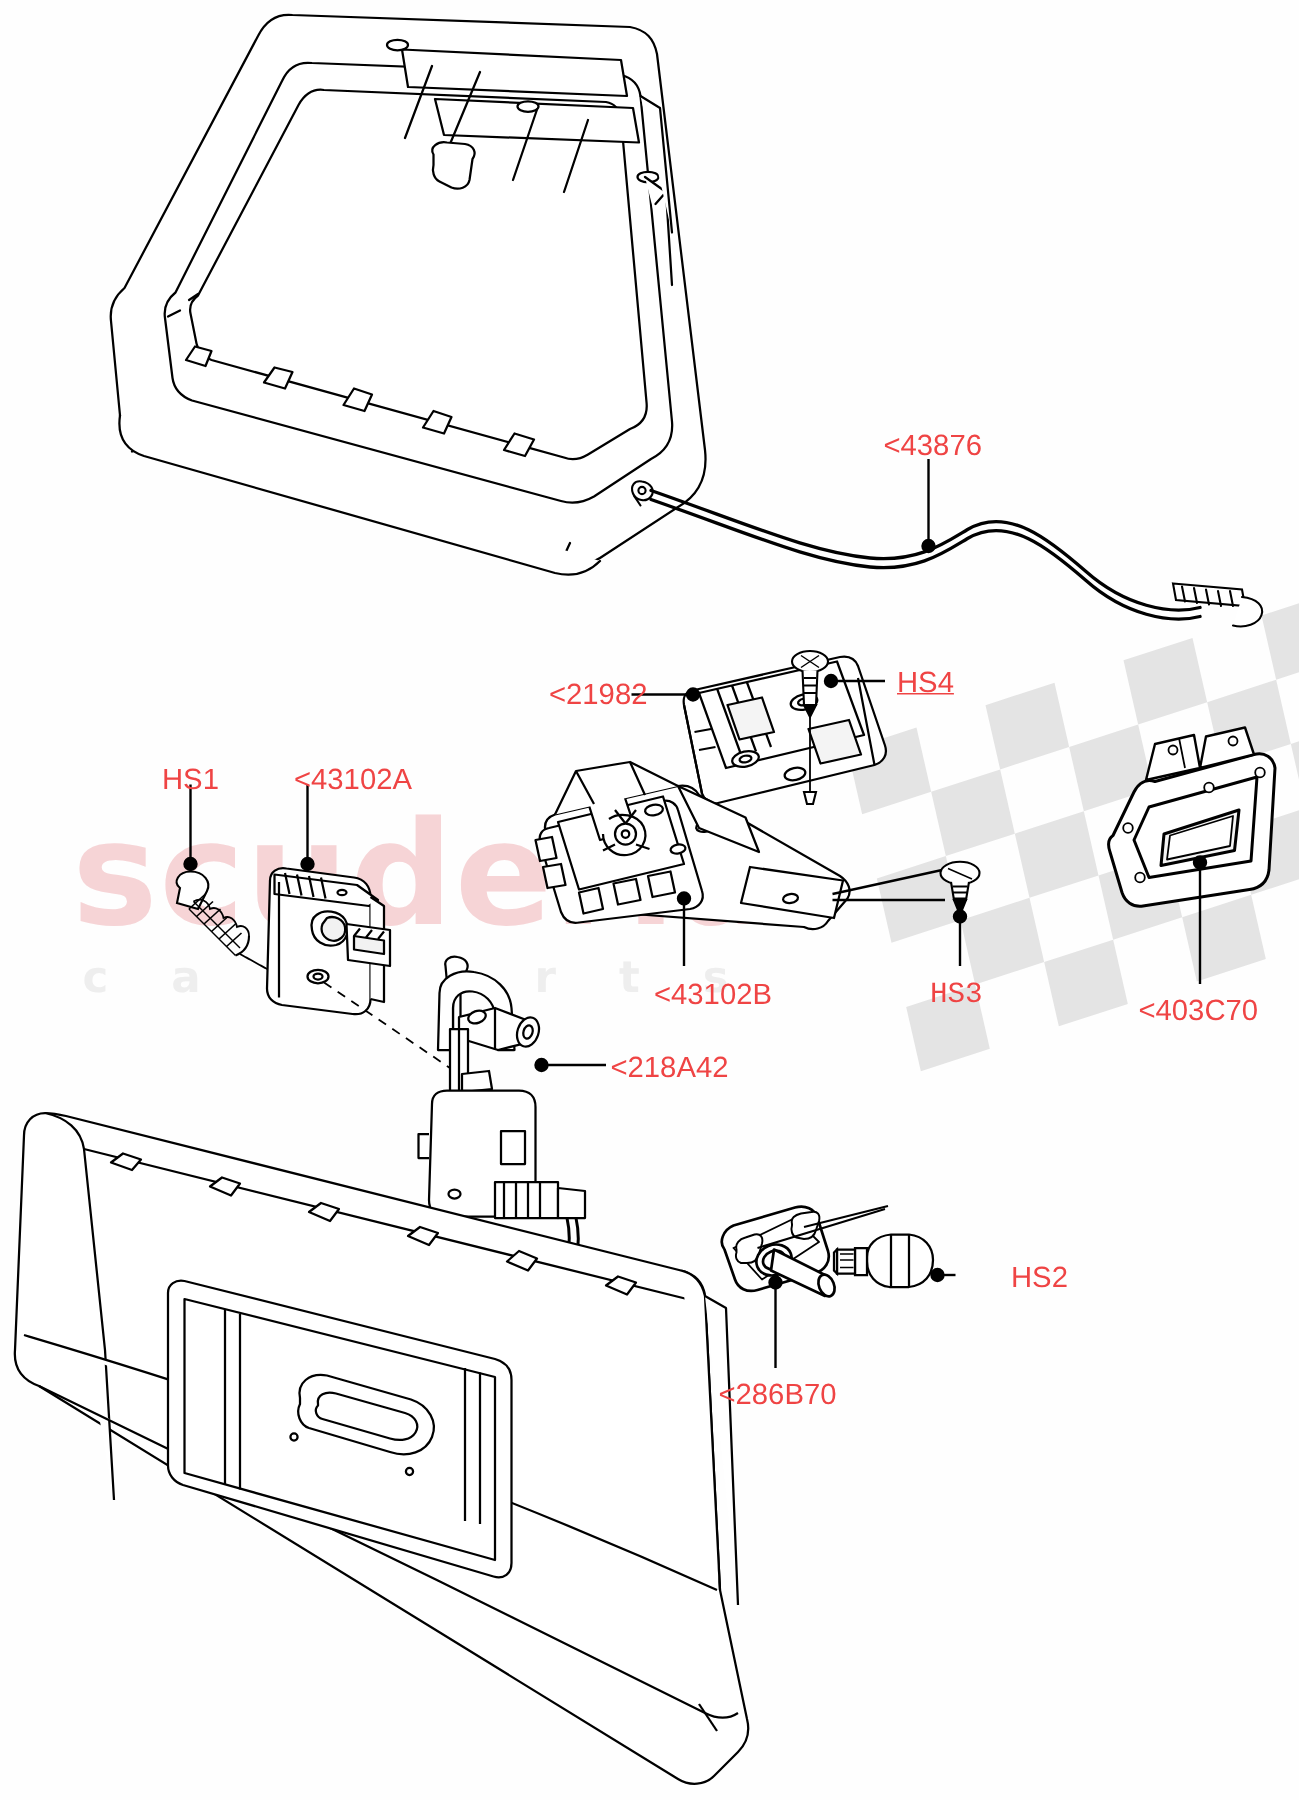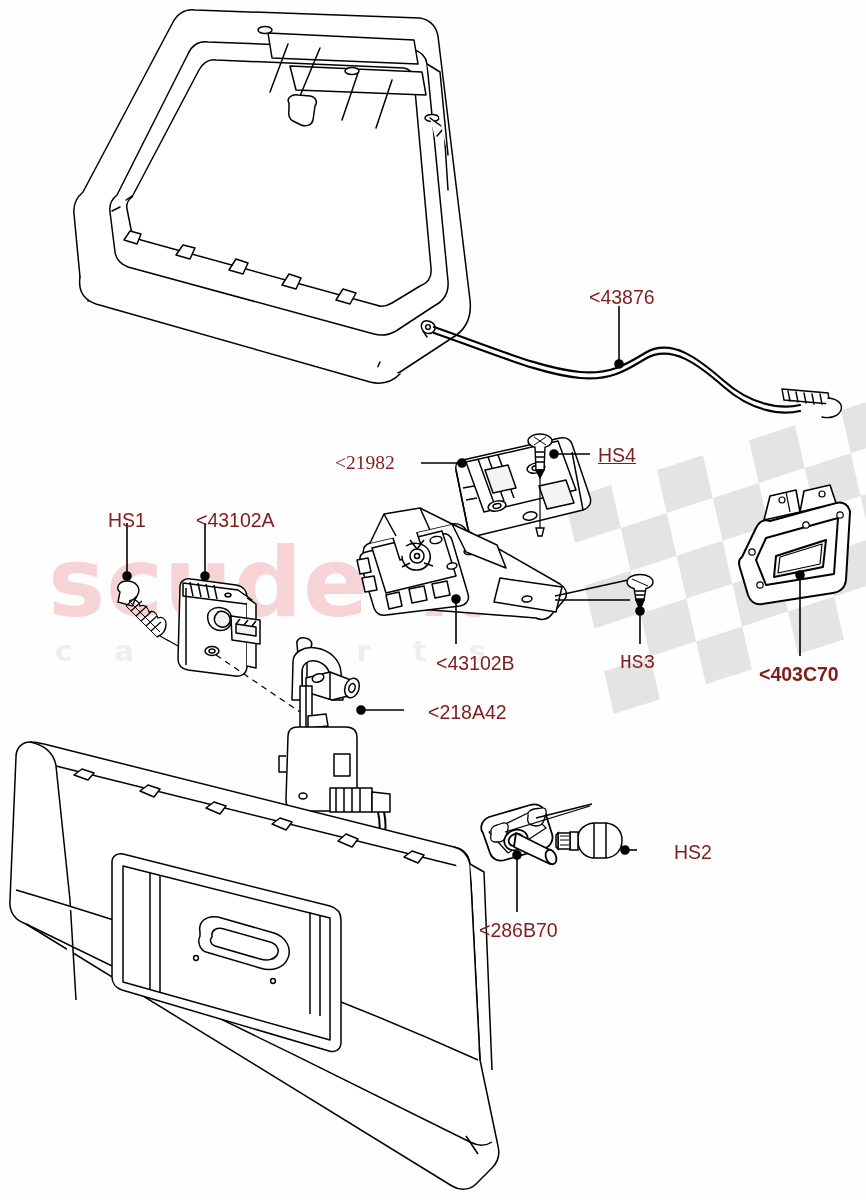--- a/index.html
+++ b/index.html
@@ -46,21 +46,21 @@
     font-weight: bold;
     color: #eeeeee;
     font-family: "DejaVu Sans", sans-serif;
     letter-spacing: 42px;
     user-select: none;
     pointer-events: none;
     white-space: nowrap;
   }
   .label {
     position: absolute;
-    color: #7f1d1d;
+    color: #ef4444;
     font-size: 19.5px;
     font-family: "Liberation Sans", sans-serif;
     white-space: nowrap;
     user-select: none;
   }
 </style>
 </head>
 <body>
 
 <div id="page">
@@ -479,24 +479,24 @@
 
       <path d="M637 850 L628 850" fill="none"></path>
       <circle cx="625" cy="850" r="4"></circle>
 
       <path d="M517 912 L517 858" fill="none"></path>
       <circle cx="517" cy="855" r="4"></circle>
     </g>
   </svg>
 
   <div class="label" style="left:589px; top:286px;">&lt;43876</div>
-  <div class="label" style="left:335px; top:452px;font-family:Liberation Serif, serif;">&lt;21982</div>
+  <div class="label" style="left:366px; top:452px;">&lt;21982</div>
   <div class="label" style="left:598px; top:444px;text-decoration:underline;">HS4</div>
   <div class="label" style="left:108px; top:509px;">HS1</div>
   <div class="label" style="left:160px; top:509px;margin-left:36px;">&lt;43102A</div>
   <div class="label" style="left:436px; top:652px;">&lt;43102B</div>
   <div class="label" style="left:620px; top:652px;font-family:Liberation Mono, monospace;">HS3</div>
-  <div class="label" style="left:759px; top:663px;font-weight:bold;">&lt;403C70</div>
-  <div class="label" style="left:428px; top:701px;">&lt;218A42</div>
+  <div class="label" style="left:759px; top:663px;">&lt;403C70</div>
+  <div class="label" style="left:407px; top:701px;">&lt;218A42</div>
   <div class="label" style="left:674px; top:841px;">HS2</div>
   <div class="label" style="left:479px; top:919px;">&lt;286B70</div>
 
 </div>
 
 </body></html>

